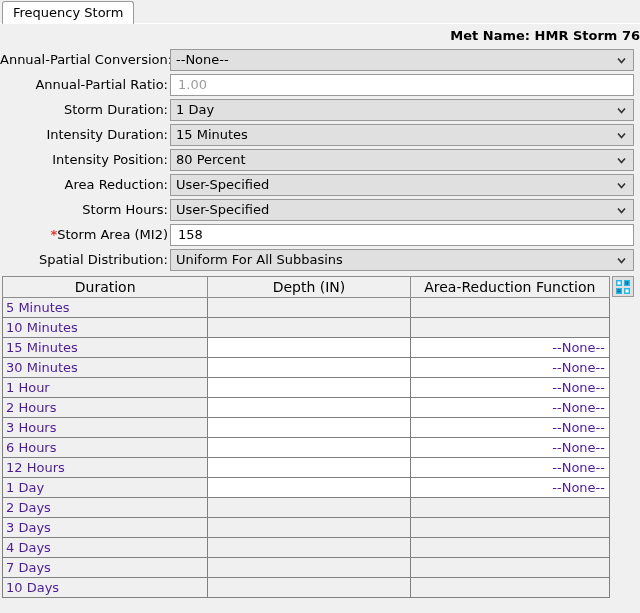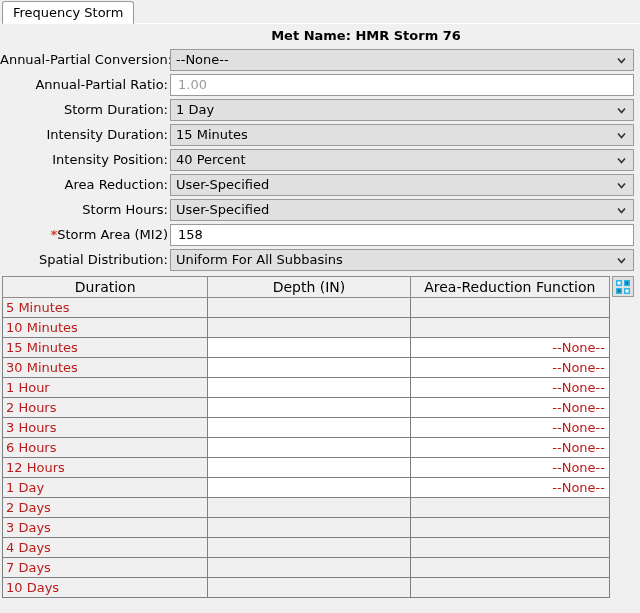--- a/index.html
+++ b/index.html
@@ -68,21 +68,21 @@
     padding: 0;
     height: 589px;
     box-sizing: border-box;
   }
 
   
   .met-title {
     font-size: 13px;
     font-weight: bold;
     color: #000;
-    text-align: center;
+    text-align: right;
     padding-left: 92px;
     height: 23px;
     line-height: 24px;
     white-space: nowrap;
   }
 
   
   .form-row {
     display: flex;
     align-items: center;
@@ -187,21 +187,21 @@
     color: #000;
     text-align: center;
     padding: 0;
     box-sizing: border-box;
   }
   table.grid th:first-child { border-left: 1px solid #8d8d8d; }
 
   table.grid td {
     height: 20px;
     font-size: 13px;
-    color: #b91c1c;
+    color: #4c1d95;
     padding: 0 4px 0 2px;
     border-bottom: 1px solid #7f7f7f;
     border-right: 1px solid #7f7f7f;
     box-sizing: border-box;
     white-space: nowrap;
     overflow: hidden;
   }
   table.grid td.dur {
     background: #f0f0f0;
     border-left: 1px solid #7f7f7f;
@@ -296,21 +296,21 @@
                   <path d="M1 2.5 L4.5 6.5 L8 2.5" fill="none" stroke="#333" stroke-width="1.6"></path>
                 </svg>
               </span>
             </div>
           </div>
         </div>
         <div class="form-row">
           <div class="form-label"><span>Intensity Position:</span></div>
           <div class="field-wrap">
             <div class="combo">
-              <span>40 Percent</span>
+              <span>80 Percent</span>
               <span class="combo-arrow">
                 <svg width="9" height="9" viewBox="0 0 9 9">
                   <path d="M1 2.5 L4.5 6.5 L8 2.5" fill="none" stroke="#333" stroke-width="1.6"></path>
                 </svg>
               </span>
             </div>
           </div>
         </div>
         <div class="form-row">
           <div class="form-label"><span>Area Reduction:</span></div>

